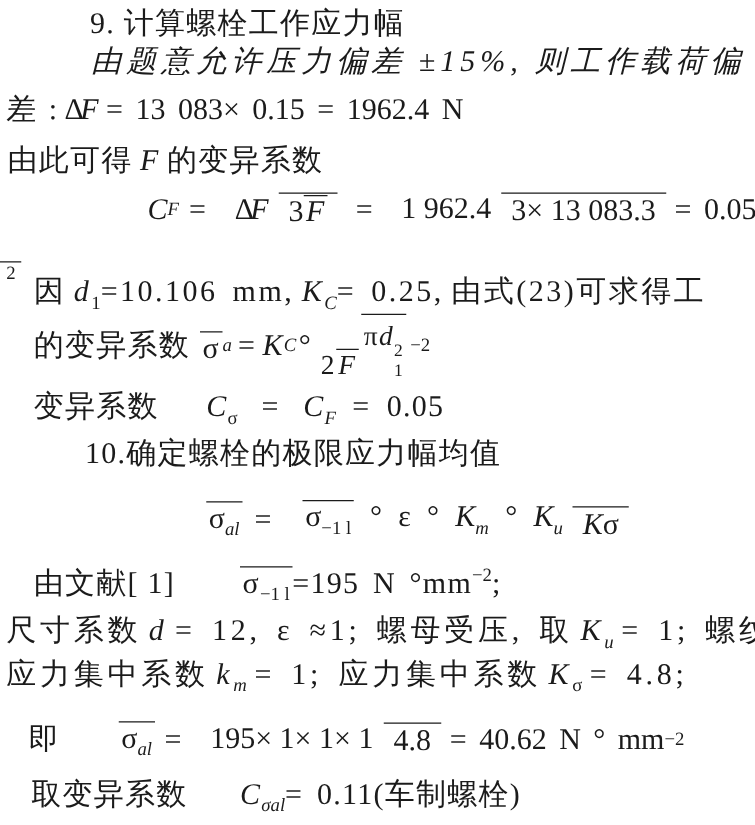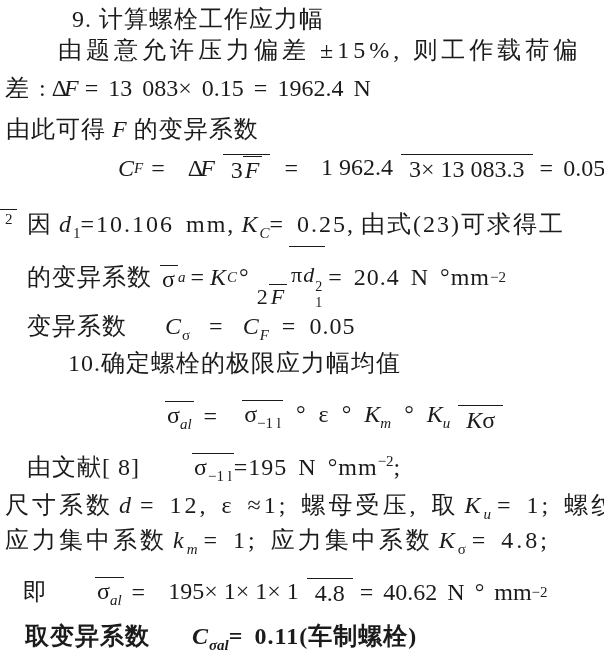--- a/index.html
+++ b/index.html
@@ -19,34 +19,34 @@
         vertical-align:middle; margin:0 7px; line-height:1.15;}
   .frac .den{border-top:1.7px solid #1b1b1b; padding:1px 8px 0 8px;}
   .frac .num{padding:0 8px 2px 8px;}
   .stack{display:inline-flex; flex-direction:column; font-size:14px; line-height:1.1;
          vertical-align:-9px; text-align:left;}
   .dlt{margin-right:-3px;}
   .sep6{display:inline-block; width:6px;}
   .gap{display:inline-block;}
   .ls4{letter-spacing:4px;}
   .ls3{letter-spacing:3px;}
-  .ls2{letter-spacing:2px;}
+  .ls2{letter-spacing:2px;margin-top:10px;}
   .ls1{letter-spacing:1px;}
   .ws6{word-spacing:6px;}
   .ws4{word-spacing:4px;}
   .frag{font-size:15px; border-top:1.6px solid #1b1b1b; padding:1px 4px 0 8px;}
 </style>
 </head>
 <body>
 
 <div id="page">
 
   <div class="line ls1" style="left:72px; top:6px;">9. 计算螺栓工作应力幅</div>
 
-  <div class="line ls4" style="left:58px; top:37px;">由题意允许压力偏差 ±15%, 则工作载荷偏</div>
+  <div class="line ls4" style="left:73px; top:37px;font-style:italic;">由题意允许压力偏差 ±15%, 则工作载荷偏</div>
 
   <div class="line ws4" style="left:5px; top:75px;">
     <span>差 :</span><span class="sep6"></span><span class="dlt">Δ</span><span class="it">F</span><span class="sep6"></span><span>= 13 083× 0.15 = 1962.4 N</span>
   </div>
 
   <div class="line ls1" style="left:6px; top:116px;">
     <span>由此可得</span><span class="sep6"></span><span class="it">F</span><span class="sep6"></span><span>的变异系数</span>
   </div>
 
   <div class="line row" style="left:118px; top:140px; height:58px;">
@@ -76,26 +76,25 @@
   <div class="line row ls1" style="left:27px; top:248px; height:60px;">
     <span>的变异系数</span>
     <span style="margin-left:8px;" class="ol"><span>σ</span></span>
       <sub class="sb it">a</sub>
     <span style="margin:0 5px;">=</span>
     <span class="it">K</span>
       <sub class="sb it">C</sub>
     <span style="margin:0 2px;">°</span>
     <span class="frac" style="margin:1px 3px; font-size:22px;">
       <span class="num" style="padding:0 2px 1px 2px;"><span>2</span><span class="ol it">F</span></span>
-      <span class="den" style="padding:15px 2px 0 2px;"><span>π</span><span class="it">d</span><span class="stack">
+      <span class="den" style="padding:4px 2px 0 2px;"><span>π</span><span class="it">d</span><span class="stack">
             <span>2</span>
             <span>1</span>
           </span></span>
     </span>
-    <span class="ws4">= 20.4 N °mm</span>
       <sup class="sp">−2</sup>
   </div>
 
   <div class="line ws6 ls1" style="left:27px; top:313px;">
     <span>变异系数</span><span class="gap" style="width:38px;"></span><span class="it">C</span><sub class="sb">σ</sub>
     <span style="margin:0 6px;">=</span>
     <span class="it">C</span><sub class="sb it">F</sub>
     <span>= 0.05</span>
   </div>
 
@@ -112,21 +111,21 @@
         <span style="margin:0 7px;">°</span>
         <span class="it">K</span><sub class="sb it">m</sub>
         <span style="margin:0 7px;">°</span>
         <span class="it">K</span><sub class="sb it">u</sub>
       </span>
       <span class="den"><span class="it">K</span><span>σ</span></span>
     </span>
   </div>
 
   <div class="line ls1" style="left:27px; top:453px;">
-    <span>由文献[ 8]</span><span class="gap" style="width:52px;"></span><span class="ol"><span>σ</span><sub class="sb">−1 l</sub></span><span class="ws4">=195 N °mm</span><sup class="sp">−2</sup><span>;</span>
+    <span>由文献[ 1]</span><span class="gap" style="width:52px;"></span><span class="ol"><span>σ</span><sub class="sb">−1 l</sub></span><span class="ws4">=195 N °mm</span><sup class="sp">−2</sup><span>;</span>
   </div>
 
   <div class="line ls3 ws4" style="left:5px; top:492px;">
     <span>尺寸系数</span><span class="sep6"></span><span class="it">d</span><span class="sep6"></span><span>= 12, ε ≈1; 螺母受压, 取</span><span class="sep6"></span><span class="it">K</span><sub class="sb it">u</sub><span class="sep6"></span><span>= 1; 螺纹</span>
   </div>
 
   <div class="line ls3 ws4" style="left:5px; top:527px;">
     <span>应力集中系数</span><span class="sep6"></span><span class="it">k</span><sub class="sb it">m</sub><span class="sep6"></span><span>= 1; 应力集中系数</span><span class="sep6"></span><span class="it">K</span><sub class="sb">σ</sub><span class="sep6"></span><span>= 4.8;</span>
   </div>
 
@@ -136,17 +135,17 @@
     <span class="ol"><span>σ</span><sub class="sb it">al</sub></span>
     <span style="margin:0 8px;">=</span>
     <span class="frac">
       <span class="num">195× 1× 1× 1</span>
       <span class="den">4.8</span>
     </span>
     <span class="ws4">= 40.62 N ° mm</span>
       <sup class="sp">−2</sup>
   </div>
 
-  <div class="line ls1" style="left:25px; top:623px;font-weight:bold;">
+  <div class="line ls1" style="left:25px; top:623px;">
     <span>取变异系数</span><span class="gap" style="width:42px;"></span><span class="it">C</span><sub class="sb it">σal</sub><span class="ws4">= 0.11(车制螺栓)</span>
   </div>
 
 </div>
 
 </body></html>

